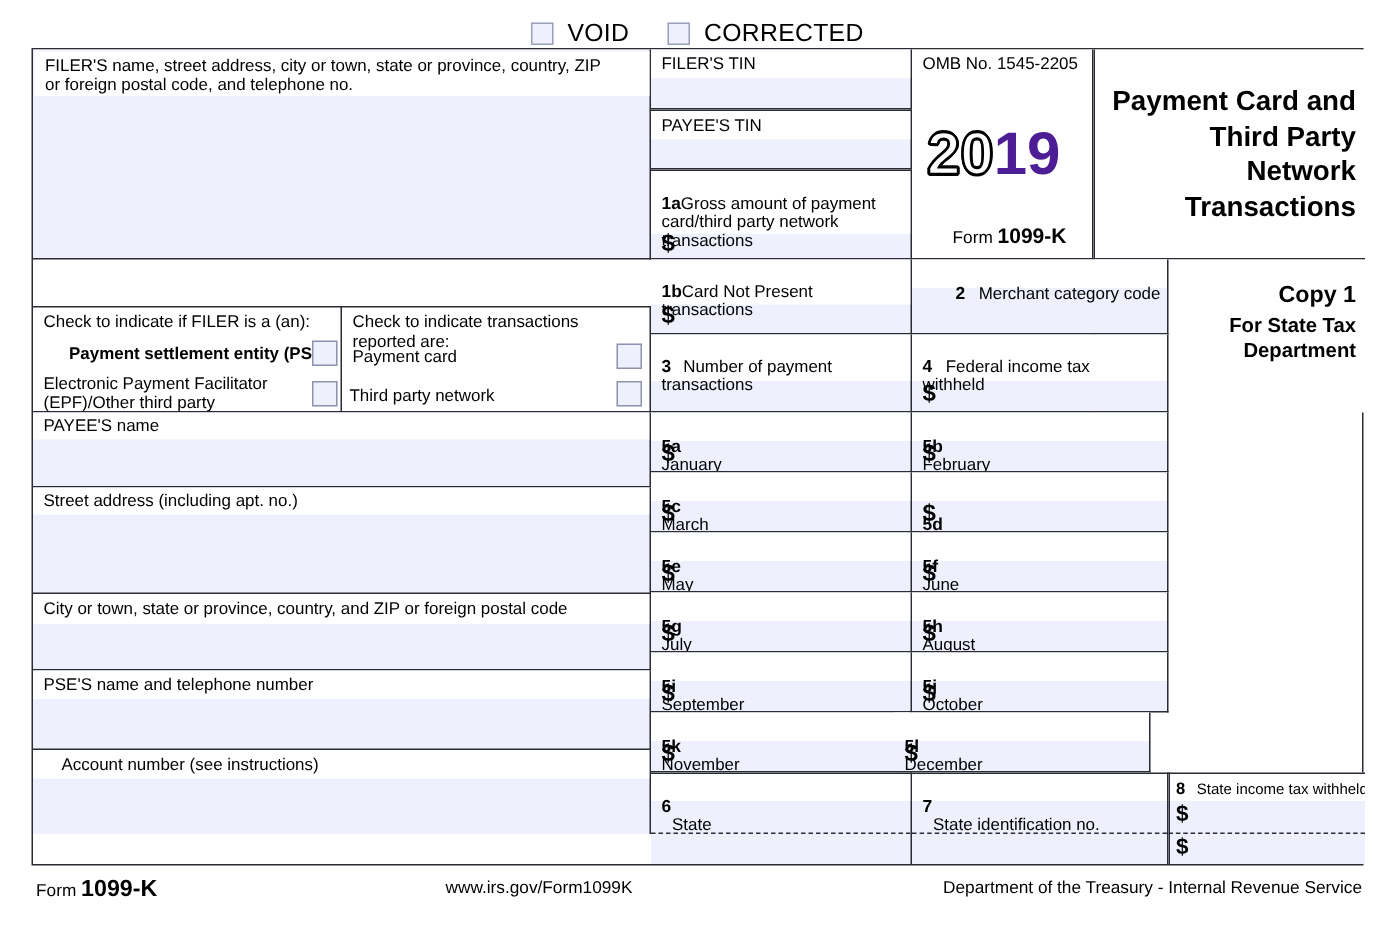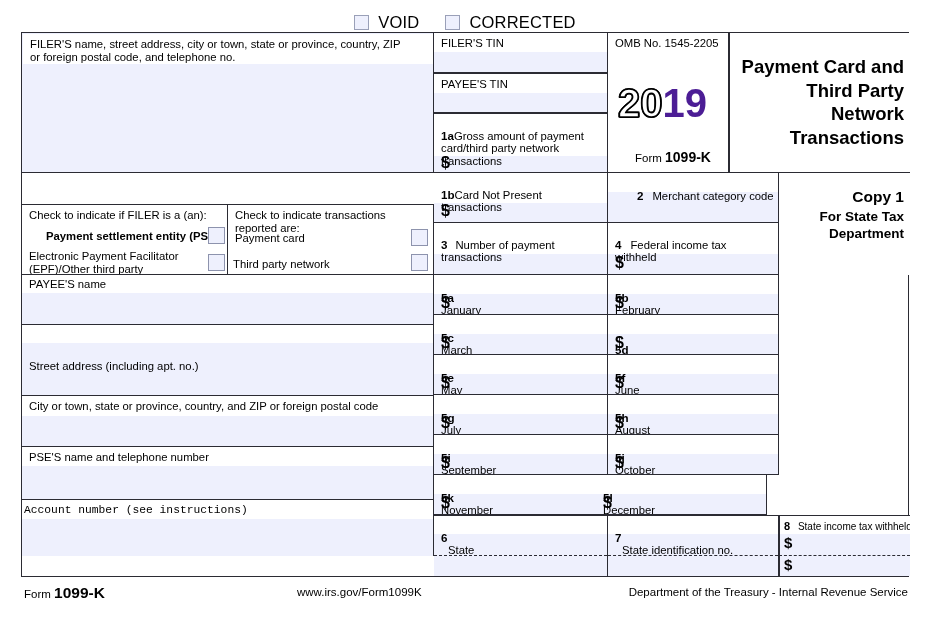--- a/index.html
+++ b/index.html
@@ -284,36 +284,36 @@
       <div class="inbox" style="left:183px;top:49px;"></div>
     </div>
 
     <div class="cell fill br bb" style="left:0;top:242px;width:412px;height:50px;">
       <div style="position:absolute;left:0;top:0;width:100%;height:18px;background:#fff;"></div>
       <div class="cap" style="left:7px;top:3px;">PAYEE'S name</div>
     </div>
 
     <div class="cell fill br bb" style="left:0;top:292px;width:412px;height:71px;">
       <div style="position:absolute;left:0;top:0;width:100%;height:18px;background:#fff;"></div>
-      <div class="cap" style="left:7px;top:3px;margin-top:32px;">Street address (including apt. no.)</div>
+      <div class="cap" style="left:7px;top:3px;">Street address (including apt. no.)</div>
     </div>
 
     <div class="cell fill br bb" style="left:0;top:363px;width:412px;height:51px;">
       <div style="position:absolute;left:0;top:0;width:100%;height:20px;background:#fff;"></div>
       <div class="cap" style="left:7px;top:4px;">City or town, state or province, country, and ZIP or foreign postal code</div>
     </div>
 
     <div class="cell fill br bb" style="left:0;top:414px;width:412px;height:53px;">
       <div style="position:absolute;left:0;top:0;width:100%;height:19px;background:#fff;"></div>
       <div class="cap" style="left:7px;top:4px;">PSE'S name and telephone number</div>
     </div>
 
     <div class="cell fill br" style="left:0;top:467px;width:412px;height:56px;">
       <div style="position:absolute;left:0;top:0;width:100%;height:19px;background:#fff;"></div>
-      <div class="cap" style="left:2px;top:4px;font-family:Liberation Mono, monospace;">Account number (see instructions)</div>
+      <div class="cap" style="left:19px;top:4px;">Account number (see instructions)</div>
     </div>
 
     <div class="cell fill br bb" style="left:412px;top:242px;width:174px;height:40px;">
       <div style="position:absolute;left:0;top:0;width:100%;height:19px;background:#fff;"></div>
       <div class="cap" style="left:7px;top:4px;">
         <span class="boxnum">5a</span>
         <span>January</span>
       </div>
       <div class="dollar" style="left:7px;top:20px;">$</div>
     </div>

